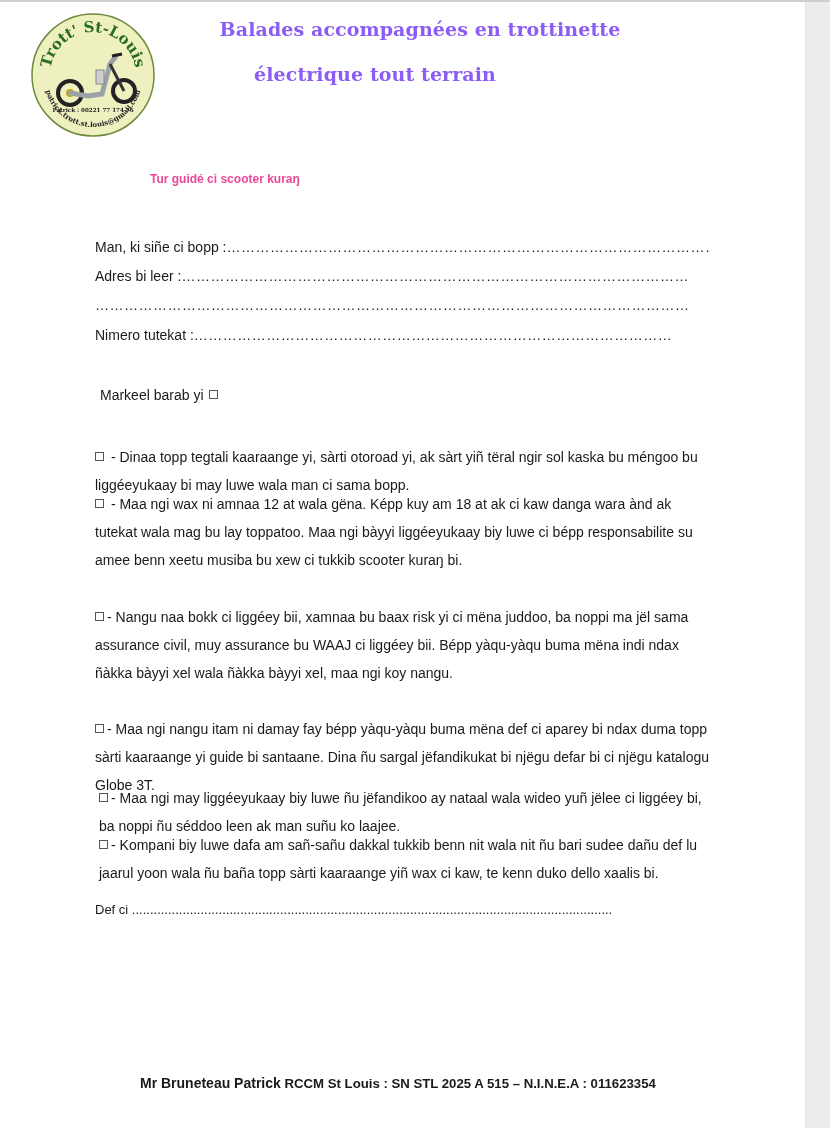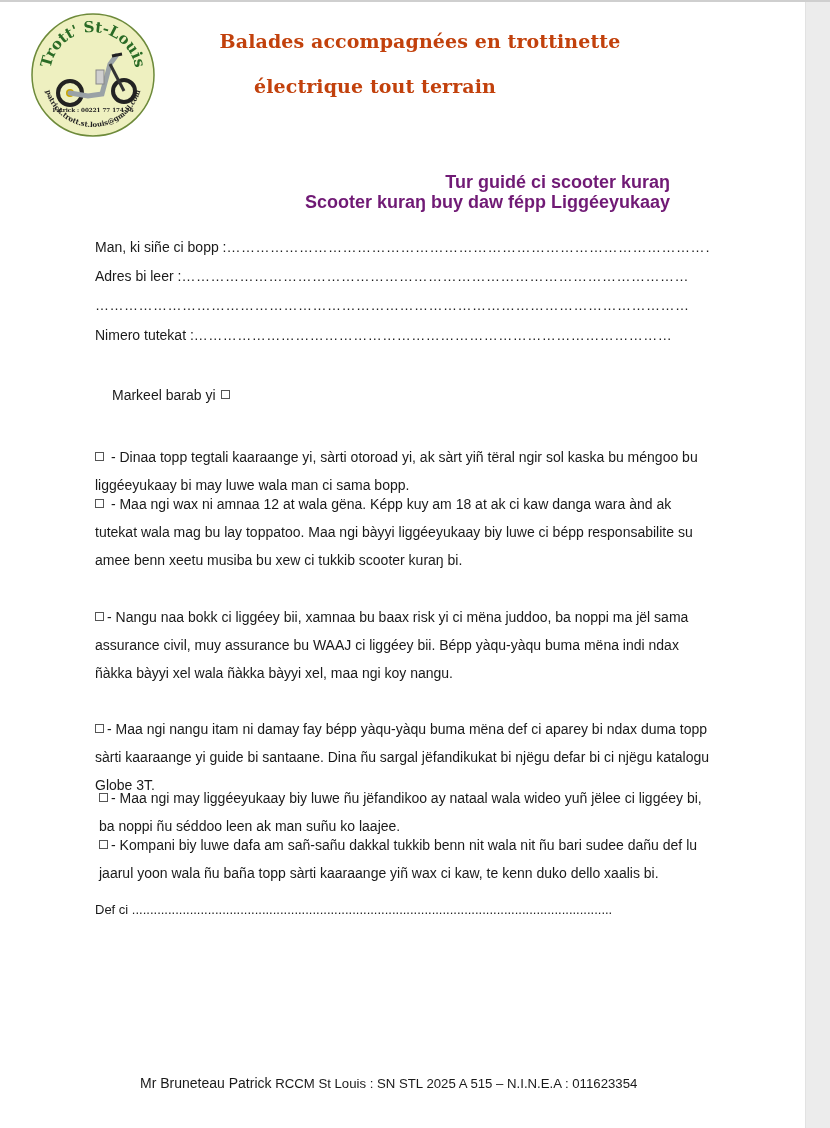--- a/index.html
+++ b/index.html
@@ -2,41 +2,41 @@
 <html><head>
 <meta charset="utf-8">
 <style>
   html, body { margin: 0; padding: 0; }
   body { width: 830px; height: 1128px; background: #ececec; position: relative; overflow: hidden; font-family: "Liberation Sans", sans-serif; color: #1a1a1a; }
   .page { position: absolute; left: 0; top: 0; width: 806px; height: 1128px; background: #ffffff; }
   .top-rule { position: absolute; left: 0; top: 0; width: 830px; height: 2px; background: #cfcfcf; }
   .side-edge { position: absolute; left: 805px; top: 2px; width: 1px; height: 1126px; background: #e2e2e2; }
 
   .logo { position: absolute; left: 30px; top: 12px; width: 126px; height: 126px; }
-  .title { position: absolute; left: 200px; width: 450px; text-align: center; font-family: "DejaVu Serif", serif; font-weight: bold; color: #c2410c; font-size: 19px; letter-spacing: 0.1px; margin-top: 12px; }
+  .title { position: absolute; left: 200px; width: 450px; text-align: center; font-family: "DejaVu Serif", serif; font-weight: bold; color: #8b5cf6; font-size: 19px; letter-spacing: 0.1px; }
   .title.l1 { top: 18px; left: 190px; width: 460px; }
   .title.l2 { top: 63px; left: 210px; width: 330px; }
 
-  .subtitle { position: absolute; left: 150px; width: 520px; text-align: right; font-weight: bold; font-size: 18px; color: #701a75; }
+  .subtitle { position: absolute; left: 150px; width: 520px; text-align: left; font-weight: bold; font-size: 12px; color: #ec4899; }
   .subtitle.s1 { top: 172px; }
   .subtitle.s2 { top: 192px; }
 
   .field { position: absolute; left: 95px; width: 615px; font-size: 14px; white-space: nowrap; overflow: hidden; }
   .field .label { }
   .field .dots { letter-spacing: 0.5px; }
 
-  .markeel { position: absolute; left: 112px; top: 387px; font-size: 14px; }
+  .markeel { position: absolute; left: 100px; top: 387px; font-size: 14px; }
   .cb { display: inline-block; width: 7px; height: 7px; border: 1px solid #555; vertical-align: 1px; margin: 0 2px; }
 
   .para { position: absolute; left: 95px; width: 620px; font-size: 14px; line-height: 28px; }
   .para .cb { margin-left: 0; margin-right: 3px; }
 
   .defci { position: absolute; left: 95px; top: 902px; width: 610px; font-size: 13px; white-space: nowrap; overflow: hidden; }
   .sig { position: absolute; left: 336px; top: 959px; font-size: 14px; }
-  .footer { position: absolute; left: 140px; top: 1075px; width: 520px; font-size: 13.2px; white-space: nowrap; }
+  .footer { position: absolute; left: 140px; top: 1075px; width: 520px; font-size: 13.2px; white-space: nowrap; font-weight: bold; }
   .footer .big { font-size: 14px; }
 </style>
 </head>
 <body>
 
 <div class="page">
 
   <div class="logo">
     <svg width="126" height="126" viewBox="0 0 126 126">
       <defs>
@@ -59,21 +59,20 @@
       <text font-family="DejaVu Serif, serif" font-weight="bold" font-size="7" fill="#222">
         <textPath href="#arcBot" startOffset="50%" text-anchor="middle">patrick.trott.st.louis@gmail.com</textPath>
       </text>
     </svg>
   </div>
 
   <div class="title l1">Balades accompagnées en trottinette</div>
   <div class="title l2">électrique tout terrain</div>
 
   <div class="subtitle s1">Tur guidé ci scooter kuraŋ</div>
-  <div class="subtitle s2">Scooter kuraŋ buy daw fépp Liggéeyukaay</div>
 
   <div class="field" style="top:239px">
     <span class="label">Man, ki siñe ci bopp :</span><span class="dots">…………………………………………………………………………………………</span>
   </div>
   <div class="field" style="top:268px">
     <span class="label">Adres bi leer :</span><span class="dots">……………………………………………………………………………………………</span>
   </div>
   <div class="field" style="top:297px">
     <span class="dots">……………………………………………………………………………………………………………</span>
   </div>

